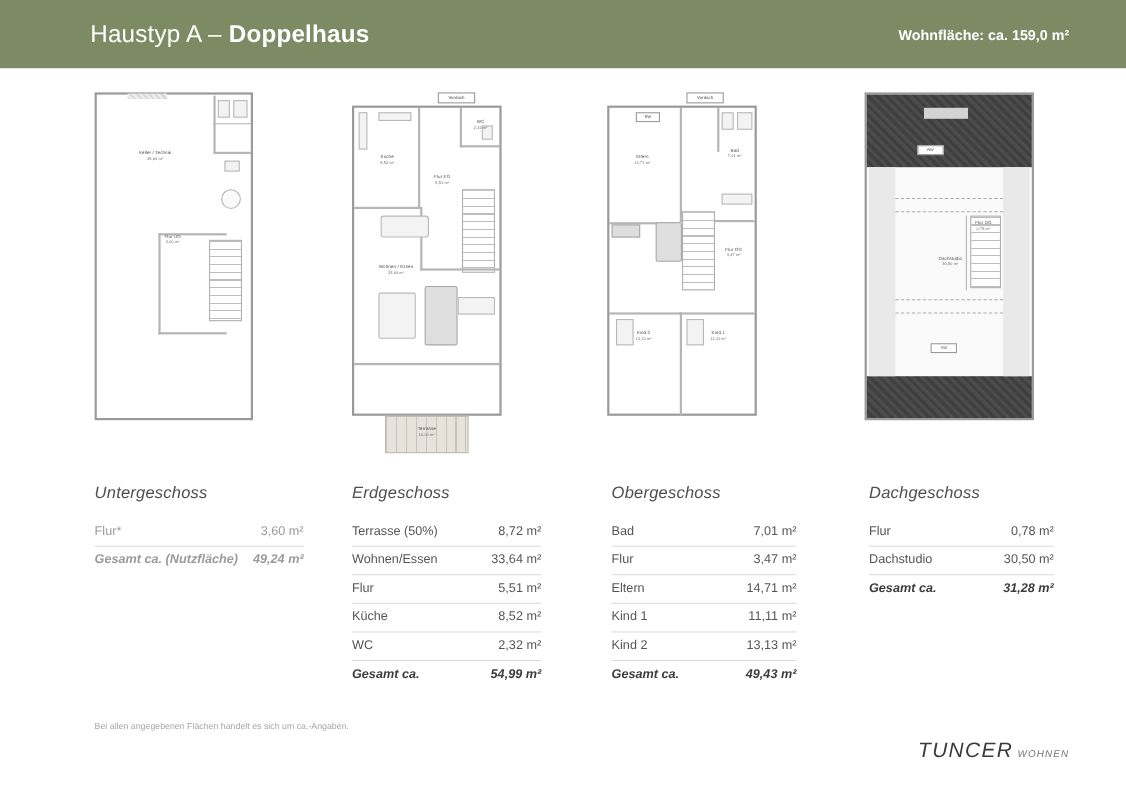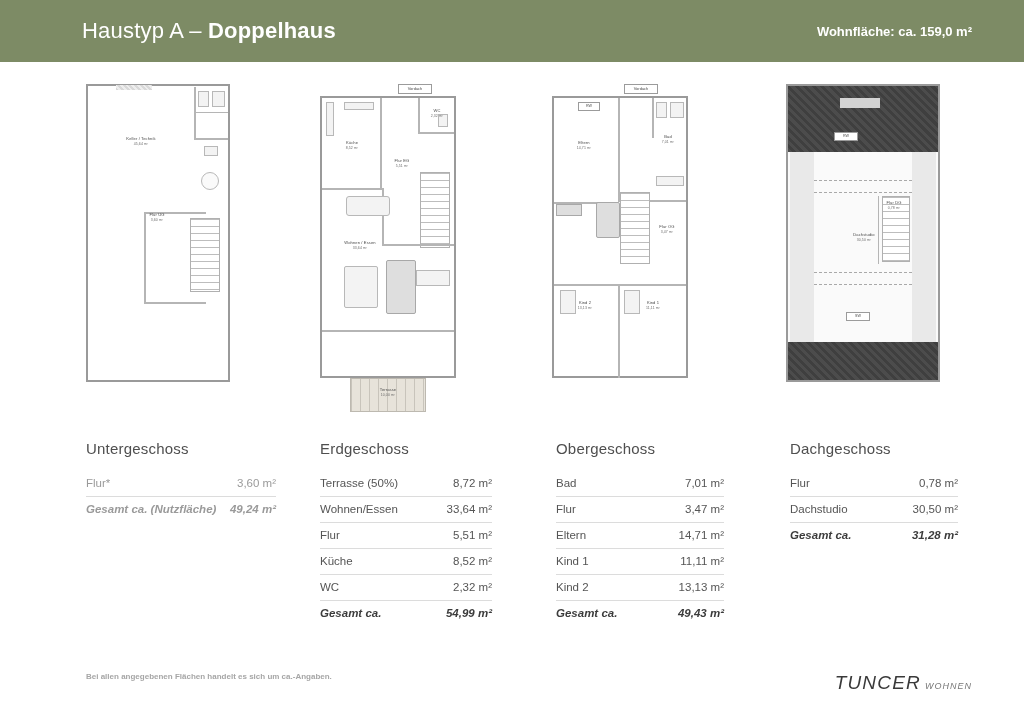--- a/index.html
+++ b/index.html
@@ -174,20 +174,21 @@
   .col-2 { left: 320px; width: 172px; }
   .col-3 { left: 556px; width: 168px; }
   .col-4 { left: 790px; width: 168px; }
 
   .col h2 {
     margin: 0 0 14px 0;
     font-size: 15px;
     font-weight: normal;
     color: #4f4f4f;
     letter-spacing: 0.2px;
+    font-style: italic;
   }
   .col-1 h2 { color: #4f4f4f; }
   .row {
     display: flex;
     justify-content: space-between;
     align-items: baseline;
     border-bottom: 1px solid #dcdcdc;
     padding: 6px 0 7px 0;
     font-size: 11.5px;
     color: #555555;
@@ -200,26 +201,25 @@
     font-style: italic;
   }
   .row.total .val { font-weight: bold; }
   .col-1 .row { color: #9a9a9a; }
   .col-1 .row.total { color: #9a9a9a; font-weight: bold; }
 
   
   .footer-note {
     position: absolute;
     left: 86px;
-    top: 671px;
+    top: 655px;
     width: 560px;
     font-size: 8px;
     line-height: 1.6;
     color: #a6a6a6;
-    font-weight: bold;
   }
   .brand {
     position: absolute;
     right: 52px;
     top: 672px;
     display: flex;
     align-items: baseline;
     gap: 4px;
     font-style: italic;
   }

